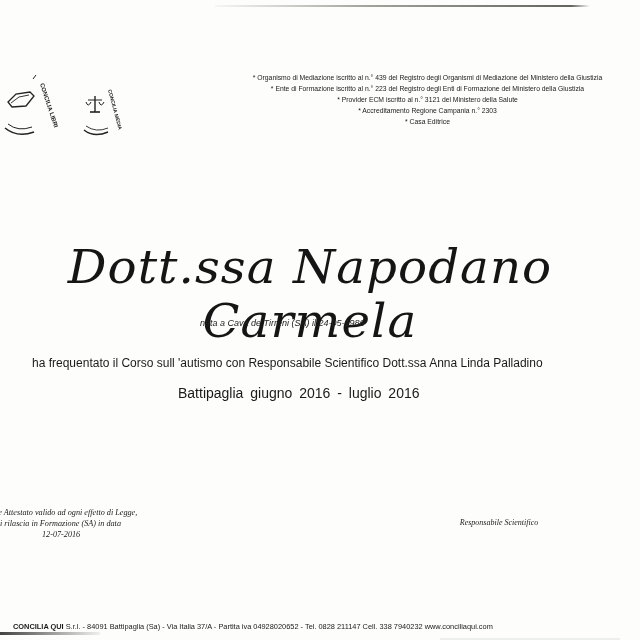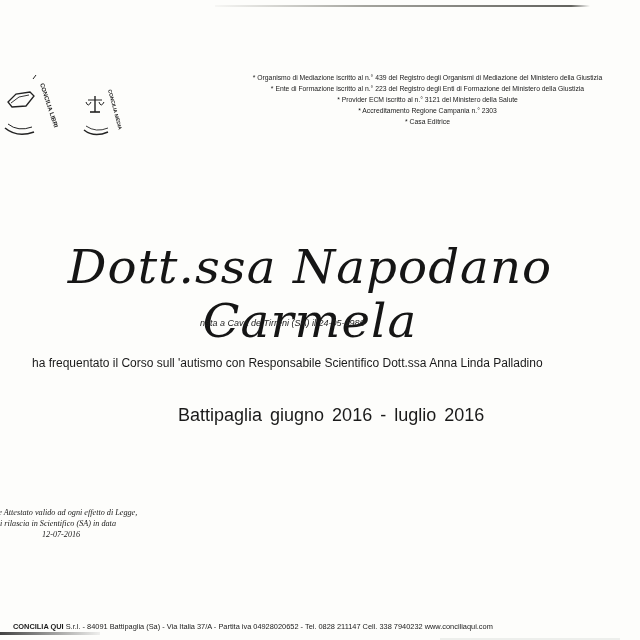--- a/index.html
+++ b/index.html
@@ -5,21 +5,21 @@
   html, body { margin:0; padding:0; }
   body { width:640px; height:640px; background:#fdfdfb; position:relative; overflow:hidden; font-family:"Liberation Sans", sans-serif; color:#111; }
   .abs { position:absolute; }
   .topline { left:215px; top:5px; width:375px; height:2px; background:linear-gradient(90deg, rgba(120,120,110,0.05), rgba(90,90,80,0.55) 40%, rgba(60,60,55,0.8) 95%, rgba(0,0,0,0)); }
   .stamp { position:absolute; }
   .accr { left:225px; top:72px; width:405px; text-align:center; font-size:6.8px; line-height:11px; color:#1a1a1a; }
   .accr div { white-space:nowrap; }
   .name { left:20px; top:240px; width:580px; text-align:center; font-family:"DejaVu Serif", serif; font-style:italic; font-size:46px; letter-spacing:1px; color:#151515; transform:scaleX(1.05); }
   .born { left:200px; top:318px; font-size:9px; font-style:italic; color:#222; white-space:nowrap; }
   .course { left:32px; top:356px; font-size:12px; color:#1a1a1a; white-space:nowrap; }
-  .place { left:178px; top:405px; font-size:18px; color:#1a1a1a; white-space:nowrap; word-spacing:3px; }
+  .place { left:178px; top:385px; font-size:14px; color:#1a1a1a; white-space:nowrap; word-spacing:3px; }
   .legal { left:0px; top:507px; width:100px; font-family:"Liberation Serif", serif; font-style:italic; font-size:8.2px; line-height:11px; color:#1a1a1a; }
   .legal .l1 { white-space:nowrap; margin-left:-4px; }
   .legal .l2 { white-space:nowrap; margin-left:0px; }
   .legal .l3 { white-space:nowrap; margin-left:42px; }
   .resp { left:420px; top:517px; width:158px; text-align:center; font-family:"Liberation Serif", serif; font-style:italic; font-size:8px; line-height:11px; color:#1a1a1a; }
   .footer { left:13px; top:589px; font-size:7.4px; color:#1a1a1a; white-space:nowrap;margin-top:33px; }
   .footer b { font-weight:bold; }
   .smudge1 { left:0; top:632px; width:100px; height:3px; background:linear-gradient(90deg, rgba(20,20,20,0.8), rgba(120,120,120,0.1)); }
   .smudge2 { left:440px; top:638px; width:180px; height:2px; background:rgba(150,160,155,0.15); }
 </style>
@@ -63,25 +63,26 @@
 <div class="abs name">Dott.ssa Napodano Carmela</div>
 
 <div class="abs born">nata a Cava de Tirreni (SA) il  24-05-1986</div>
 
 <div class="abs course">ha frequentato il Corso sull 'autismo   con Responsabile Scientifico Dott.ssa Anna Linda Palladino</div>
 
 <div class="abs place">Battipaglia   giugno 2016  -   luglio 2016</div>
 
 <div class="abs legal">
   <div class="l1">te Attestato valido ad ogni effetto di Legge,</div>
-  <div class="l2">i rilascia in Scientifico (SA) in data</div>
+  <div class="l2">i rilascia in Formazione (SA) in data</div>
   <div class="l3">12-07-2016</div>
 </div>
 
 <div class="abs resp">
+  <div>Responsabile Scientifico</div>
 </div>
 
 <div class="abs footer">
   <b>CONCILIA QUI</b><span> S.r.l. - 84091 Battipaglia (Sa) - Via Italia 37/A  - Partita iva 04928020652 - Tel. 0828 211147   Cell. 338 7940232   www.conciliaqui.com</span>
 </div>
 
 <div class="abs smudge1"></div>
 <div class="abs smudge2"></div>
 
 </body></html>

